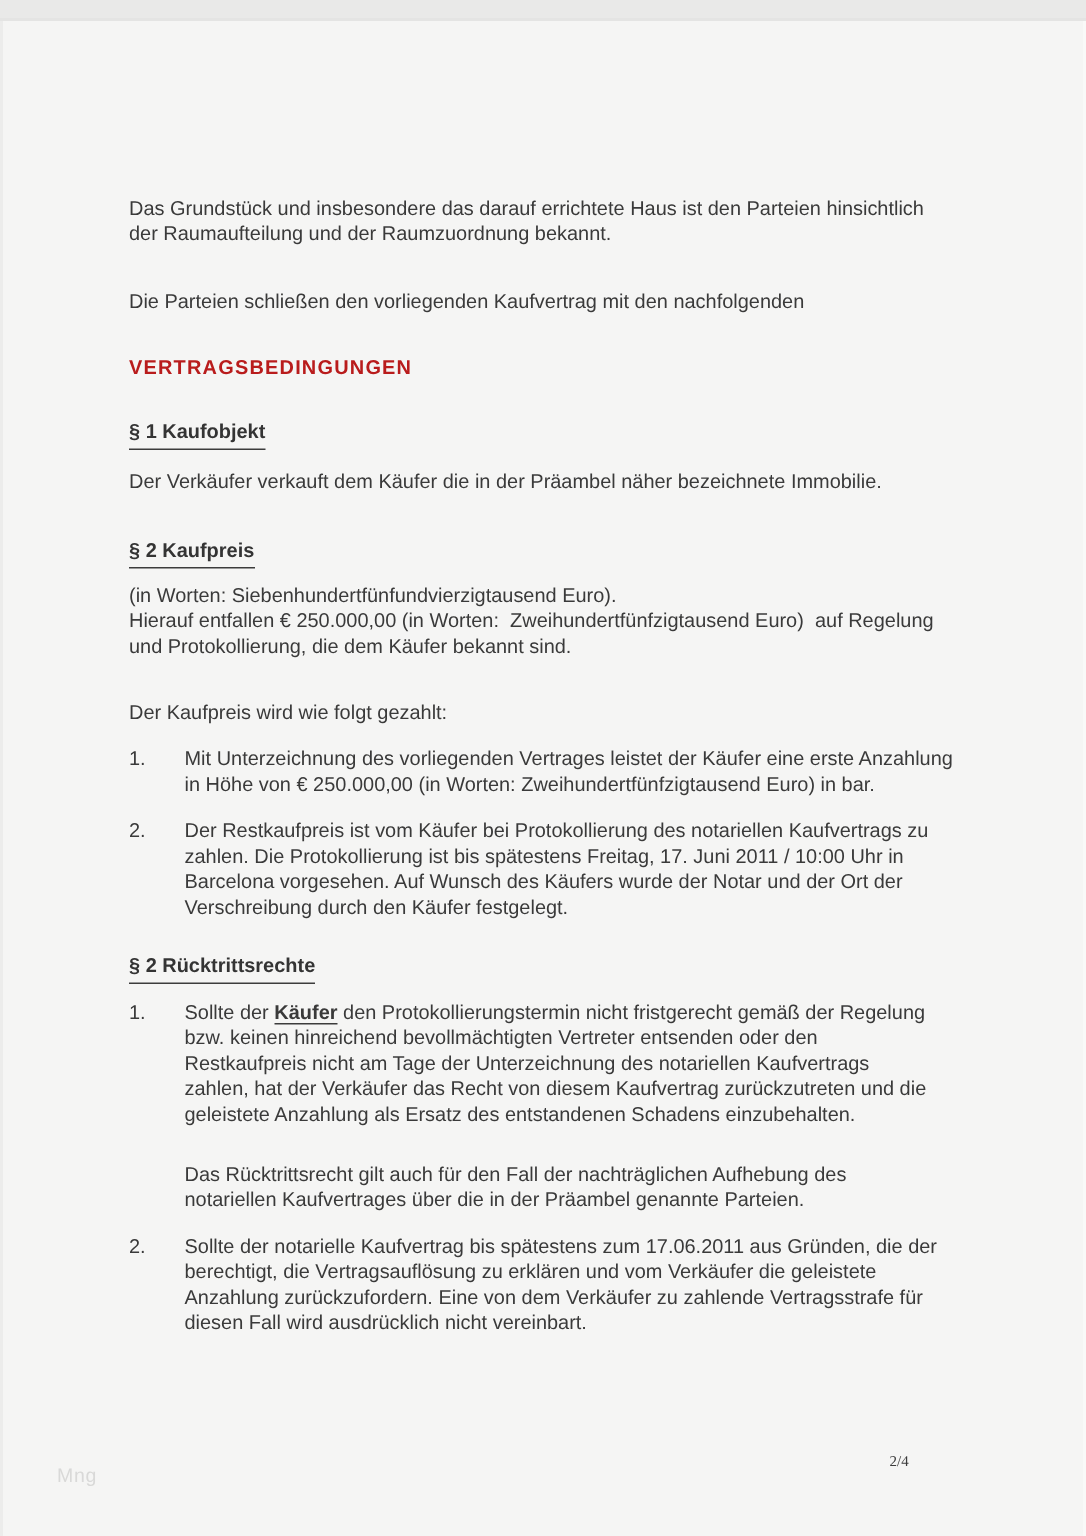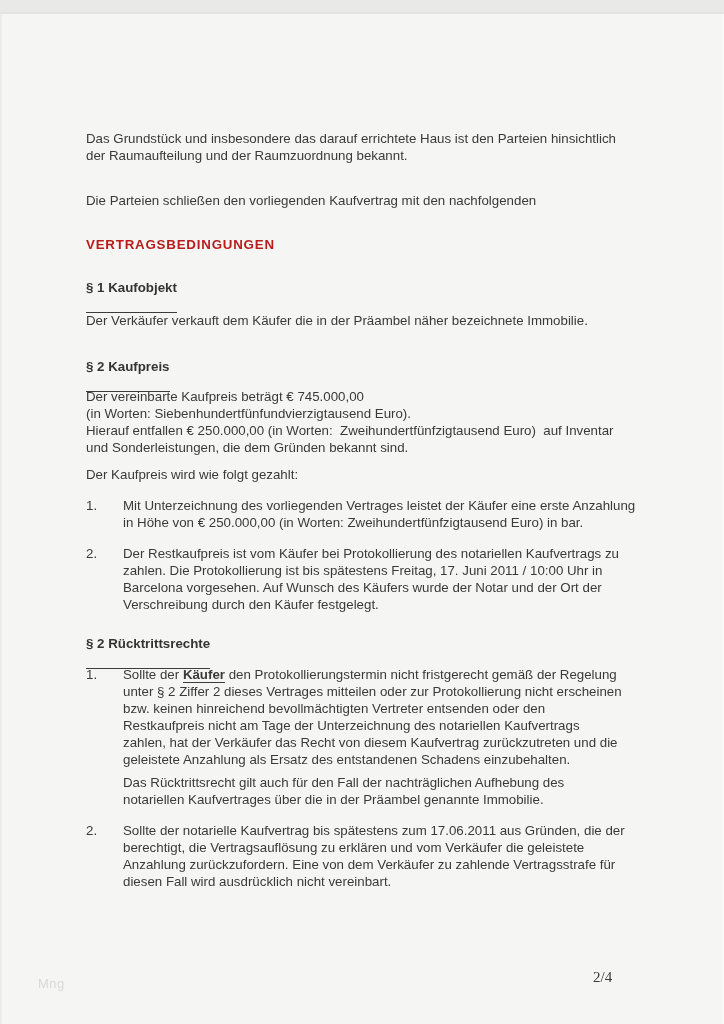--- a/index.html
+++ b/index.html
@@ -17,31 +17,31 @@
   }
   .block{position:absolute;left:86px;}
   .line{white-space:pre;line-height:17px;}
   .list-item{position:absolute;left:86px;display:flex;align-items:flex-start;}
   .no{flex:0 0 37px;width:37px;line-height:17px;white-space:pre;}
   .li-text{}
   .bold{font-weight:bold;}
   .heading-caps{letter-spacing:.8px;color:#b91c1c;}
   .sec-title{
     display:inline-block;font-weight:bold;white-space:pre;
-    border-bottom:1.4px solid #3c3c3c;padding-bottom:16px;line-height:16px;color:#343434;
+    border-bottom:1.4px solid #3c3c3c;padding-bottom:3px;line-height:16px;color:#343434;
   }
   .em{font-weight:bold;border-bottom:1.4px solid #3c3c3c;}
   .em-pad{padding-right:4px;}
   .watermark{
     position:absolute;left:38px;top:964px;
     font-size:13px;color:#d9d9d8;letter-spacing:.5px;
   }
   .pagenum{
     position:absolute;left:593px;top:957px;
-    font-family:"Liberation Serif",serif;font-size:15px;color:#3b3b3b;
+    font-family:"Liberation Serif",serif;font-size:10px;color:#3b3b3b;
   }
 </style>
 </head>
 <body>
 
 <div class="page">
 
   <div class="block" style="top:118px">
     <div class="line">Das Grundstück und insbesondere das darauf errichtete Haus ist den Parteien hinsichtlich</div>
     <div class="line">der Raumaufteilung und der Raumzuordnung bekannt.</div>
@@ -60,24 +60,23 @@
   </div>
   <div class="block" style="top:300px">
     <div class="line">Der Verkäufer verkauft dem Käufer die in der Präambel näher bezeichnete Immobilie.</div>
   </div>
 
   <div class="block" style="top:347px">
     <span class="sec-title">§ 2 Kaufpreis</span>
   </div>
 
   <div class="block" style="top:376px">
-    <div class="line">Der vereinbarte Kaufpreis beträgt € 745.000,00</div>
     <div class="line">(in Worten: Siebenhundertfünfundvierzigtausend Euro).</div>
-    <div class="line">Hierauf entfallen € 250.000,00 (in Worten:  Zweihundertfünfzigtausend Euro)  auf Inventar</div>
-    <div class="line">und Sonderleistungen, die dem Gründen bekannt sind.</div>
+    <div class="line">Hierauf entfallen € 250.000,00 (in Worten:  Zweihundertfünfzigtausend Euro)  auf Regelung</div>
+    <div class="line">und Protokollierung, die dem Käufer bekannt sind.</div>
   </div>
 
   <div class="block" style="top:454px">
     <div class="line">Der Kaufpreis wird wie folgt gezahlt:</div>
   </div>
 
   <div class="list-item" style="top:485px">
     <div class="no">1.</div>
     <div class="li-text">
       <div class="line">Mit Unterzeichnung des vorliegenden Vertrages leistet der Käufer eine erste Anzahlung</div>
@@ -96,31 +95,30 @@
   </div>
 
   <div class="block" style="top:624px">
     <span class="sec-title">§ 2 Rücktrittsrechte</span>
   </div>
 
   <div class="list-item" style="top:654px">
     <div class="no">1.</div>
     <div class="li-text">
       <div class="line"><span>Sollte der </span><span class="em">Käufer</span><span> den Protokollierungstermin nicht fristgerecht gemäß der Regelung</span></div>
-      <div class="line">unter § 2 Ziffer 2 dieses Vertrages mitteilen oder zur Protokollierung nicht erscheinen</div>
       <div class="line">bzw. keinen hinreichend bevollmächtigten Vertreter entsenden oder den</div>
       <div class="line">Restkaufpreis nicht am Tage der Unterzeichnung des notariellen Kaufvertrags</div>
       <div class="line">zahlen, hat der Verkäufer das Recht von diesem Kaufvertrag zurückzutreten und die</div>
       <div class="line">geleistete Anzahlung als Ersatz des entstandenen Schadens einzubehalten.</div>
     </div>
   </div>
 
   <div class="block" style="top:762px;left:123px">
     <div class="line">Das Rücktrittsrecht gilt auch für den Fall der nachträglichen Aufhebung des</div>
-    <div class="line">notariellen Kaufvertrages über die in der Präambel genannte Immobilie.</div>
+    <div class="line">notariellen Kaufvertrages über die in der Präambel genannte Parteien.</div>
   </div>
 
   <div class="list-item" style="top:810px">
     <div class="no">2.</div>
     <div class="li-text">
       <div class="line">Sollte der notarielle Kaufvertrag bis spätestens zum 17.06.2011 aus Gründen, die der</div>
       <div class="line">berechtigt, die Vertragsauflösung zu erklären und vom Verkäufer die geleistete</div>
       <div class="line">Anzahlung zurückzufordern. Eine von dem Verkäufer zu zahlende Vertragsstrafe für</div>
       <div class="line">diesen Fall wird ausdrücklich nicht vereinbart.</div>
     </div>

